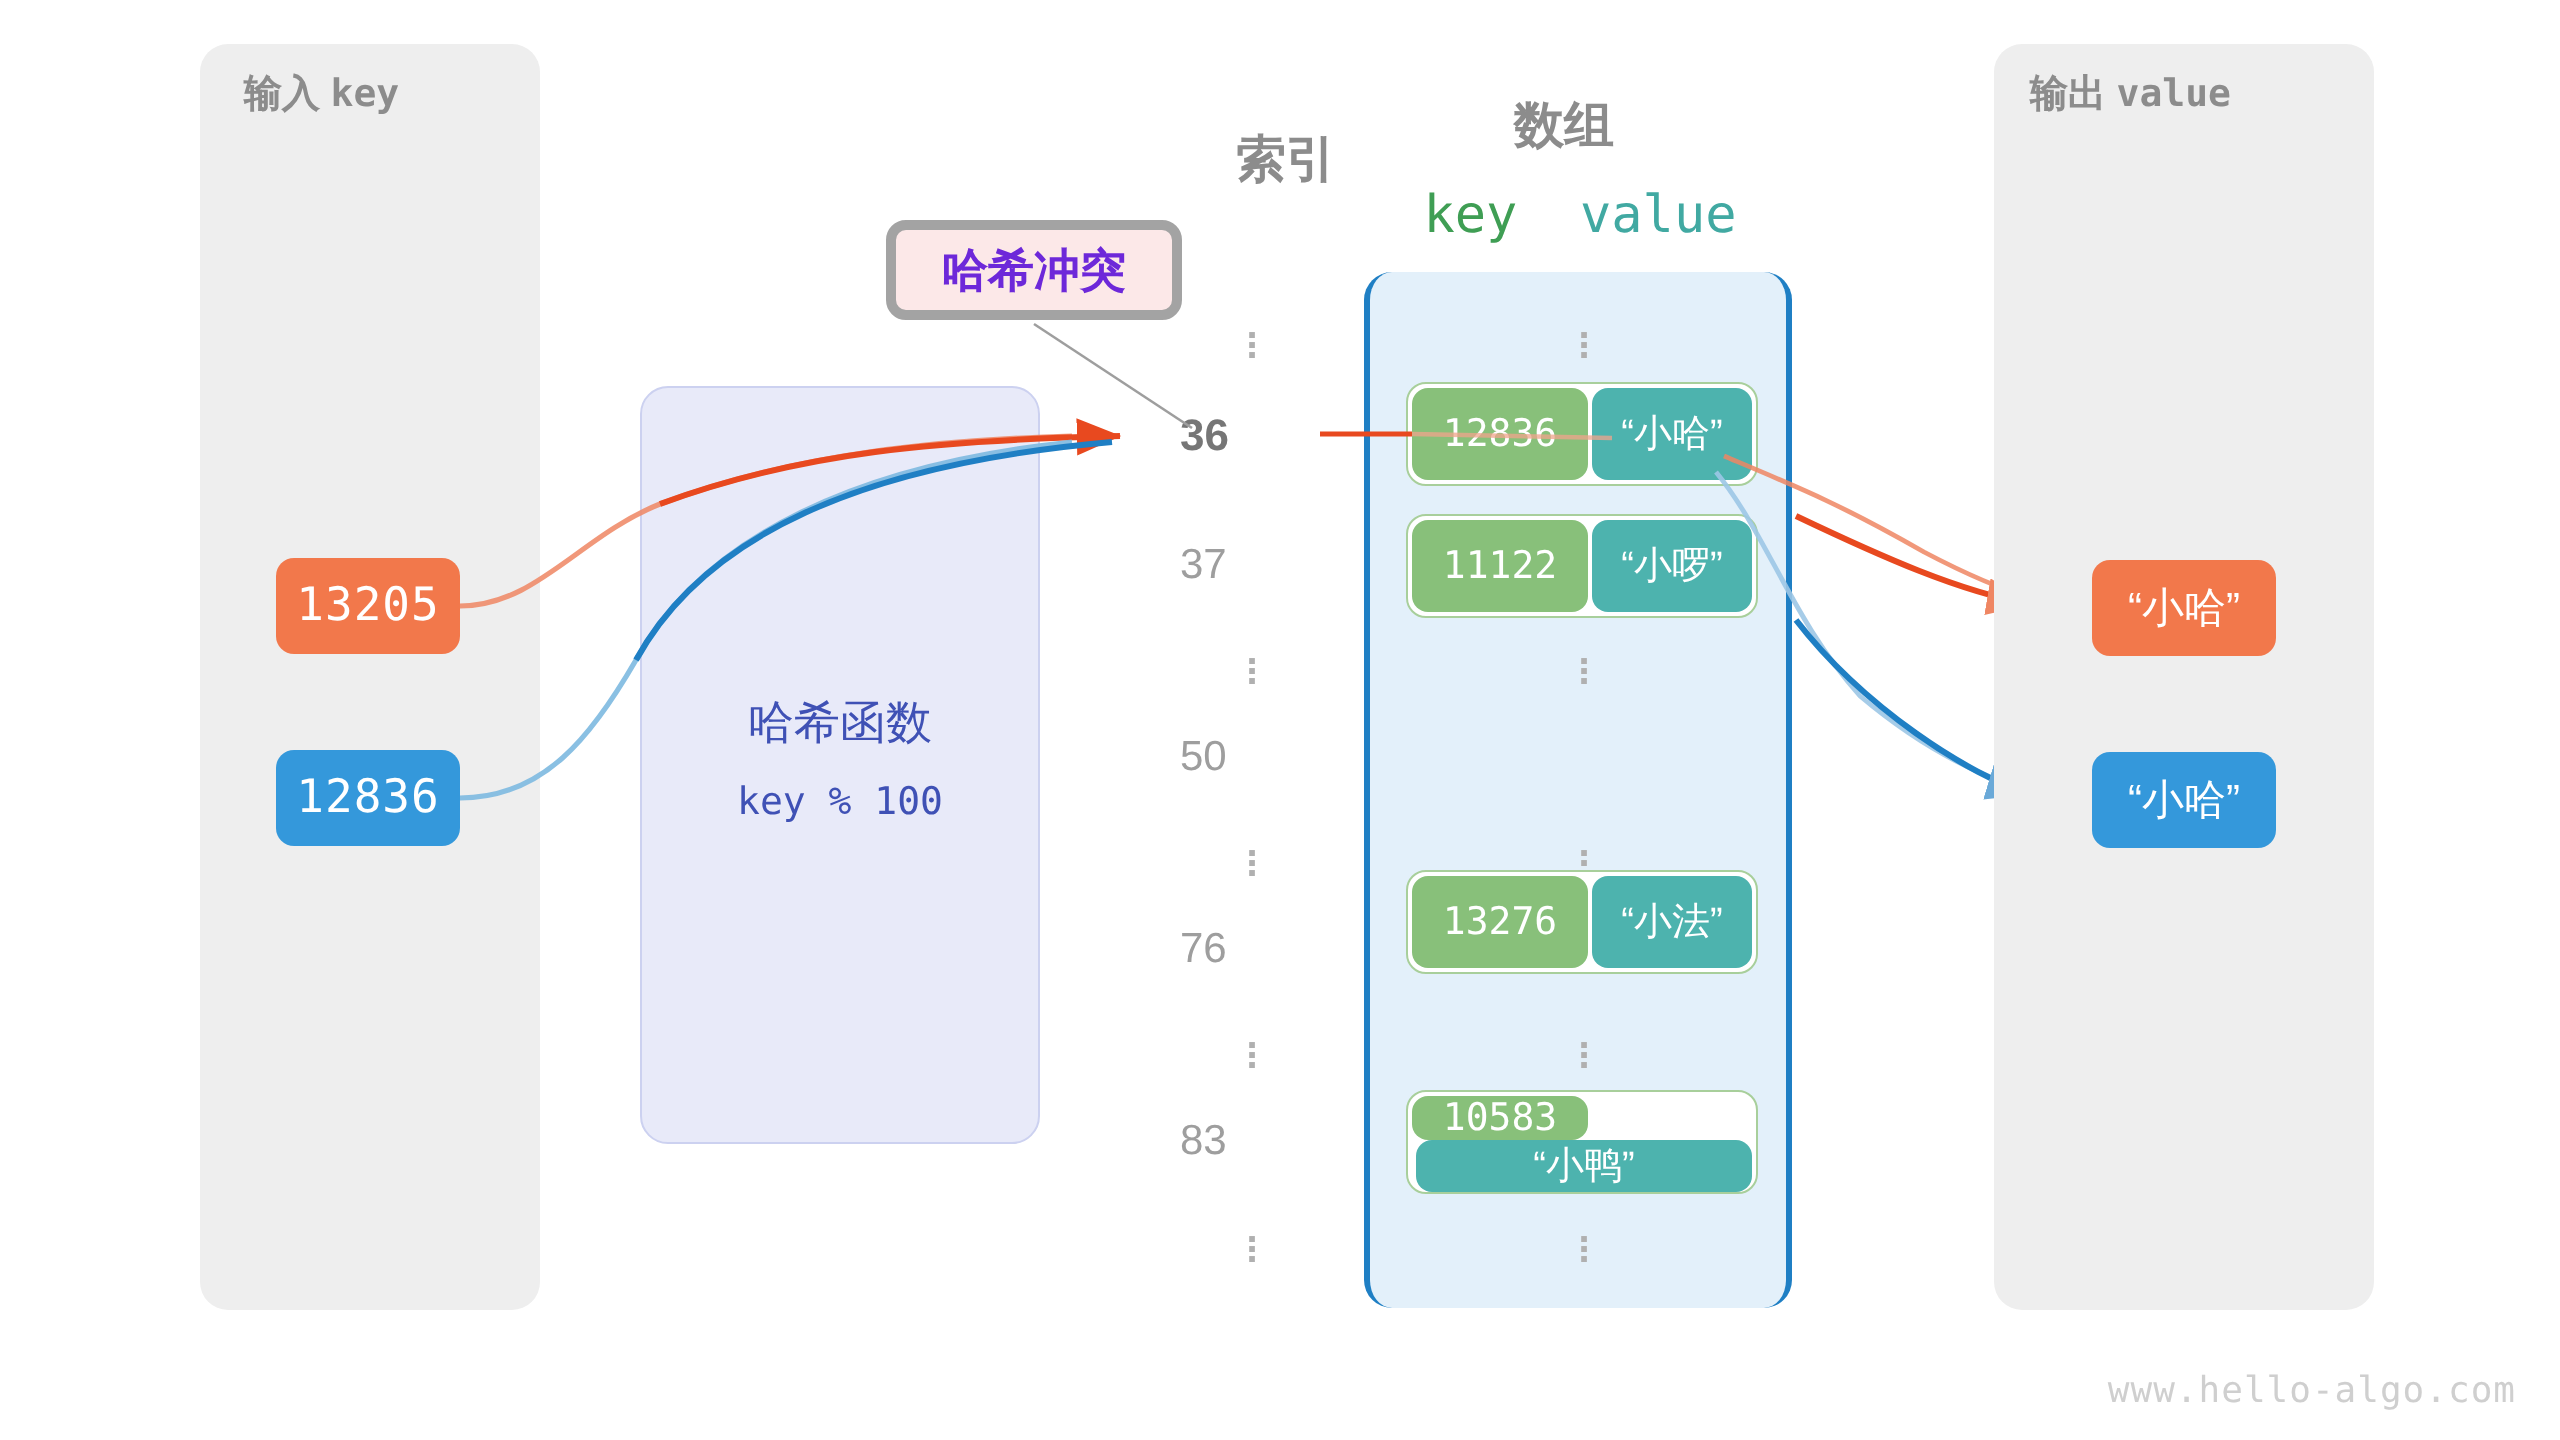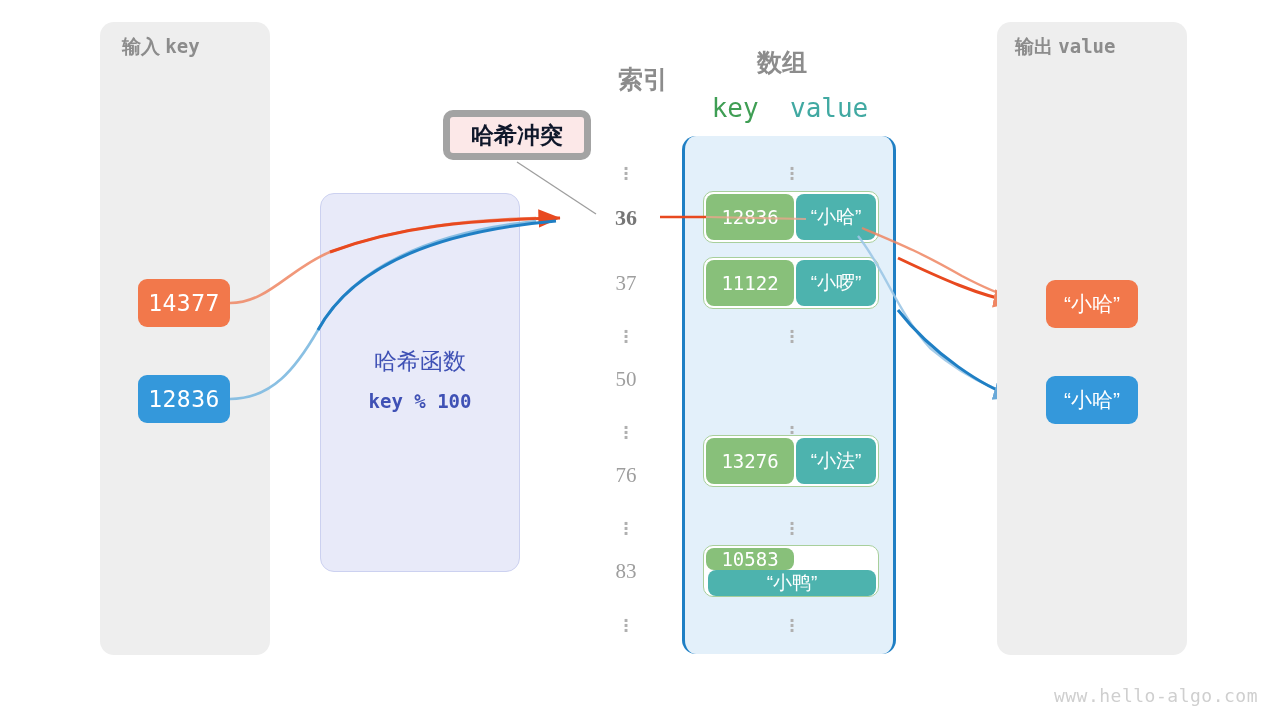--- a/index.html
+++ b/index.html
@@ -94,37 +94,36 @@
     font-size: 23px;
   }
   #hash-box .hf-expr {
     position: absolute;
     left: 0; right: 0;
     top: 196px;
     text-align: center;
     color: #3f51b5;
     font-family: "DejaVu Sans Mono", monospace;
     font-size: 19px;
-    font-weight: bold;
   }
 
   
   #collision-badge {
     position: absolute;
     left: 443px;
     top: 110px;
     width: 148px;
     height: 50px;
     background: #fce8e8;
-    border: 7px solid #a3a3a3;
+    border: 5px solid #a3a3a3;
     border-radius: 10px;
     display: flex;
     align-items: center;
     justify-content: center;
-    color: #0f172a;
+    color: #6d28d9;
     font-size: 23px;
     font-weight: bold;
   }
 
   
   .col-head {
     position: absolute;
     color: #8c8c8c;
     font-size: 25px;
     font-weight: bold;
@@ -150,22 +149,22 @@
   #index-col {
     position: absolute;
     left: 590px;
     top: 140px;
     width: 72px;
     height: 505px;
   }
   .idx-row {
     position: absolute;
     width: 72px;
-    text-align: center;
-    font-family: Liberation Serif, serif;
+    text-align: left;
+    font-family: Liberation Sans, sans-serif;
     font-size: 21px;
     color: #9e9e9e;
   }
   .idx-row.hl {
     color: #767676;
     font-weight: bold;
     font-size: 22px;
   }
   .idx-dots {
     position: absolute;
@@ -258,21 +257,21 @@
 </style>
 </head>
 <body>
 
 <div id="stage">
 
   <div class="panel" id="panel-input">
     <div class="panel-title"><span>输入</span> <span class="mono">key</span></div>
   </div>
 
-  <div class="chip" id="in-key-0">14377</div>
+  <div class="chip" id="in-key-0">13205</div>
   <div class="chip" id="in-key-1">12836</div>
 
   <div id="hash-box">
     <div class="hf-title">哈希函数</div>
     <div class="hf-expr">key % 100</div>
   </div>
 
   <div id="collision-badge">哈希冲突</div>
 
   <div class="col-head" id="head-index">索引</div>

